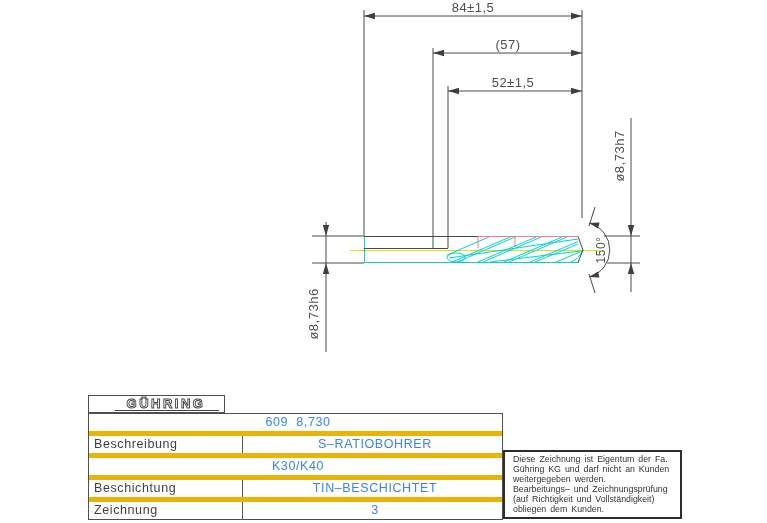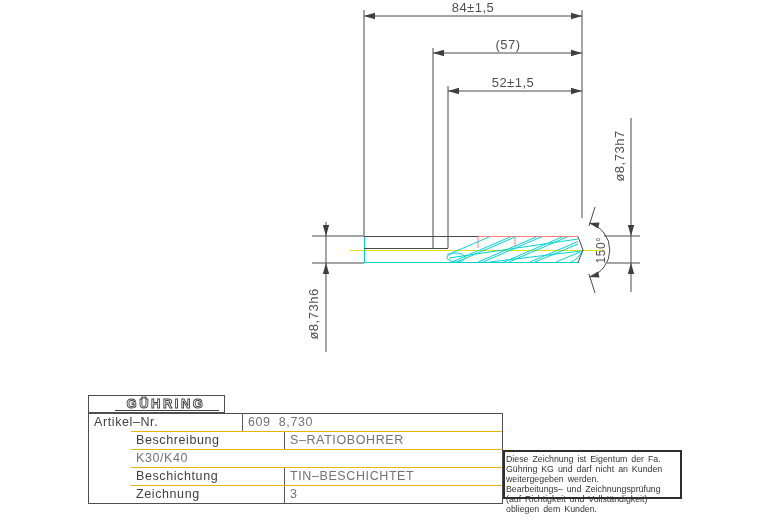--- a/index.html
+++ b/index.html
@@ -15,32 +15,32 @@
   
   .logo-cell{
     position:absolute;left:88px;top:395px;width:137px;height:18px;
     border:1px solid #4f4f4f;box-sizing:border-box;background:#fff;
   }
   .spec-table{
     position:absolute;left:88px;top:413px;width:415px;
     border:1px solid #4f4f4f;box-sizing:border-box;background:#fff;
   }
   .spec-row{display:flex;height:17px;line-height:17px;font-size:12.5px;letter-spacing:.6px;}
-  .spec-row + .spec-row{border-top:1px solid #eab308;margin-left:42px;}
+  .spec-row + .spec-row{border-top:5px solid #eab308;}
   .spec-label{
     width:154px;flex:0 0 154px;border-right:1px solid #5a5a5a;
     padding-left:5px;color:#3f3f3f;box-sizing:border-box;white-space:pre;
   }
-  .spec-value{flex:1;padding-left:5px;color:#737373;white-space:pre;}
+  .spec-value{flex:1;padding-left:5px;color:#3b82f6;white-space:pre;text-align:center;}
 
   
   .disclaimer{
-    position:absolute;left:503px;top:450px;width:179px;height:49px;
+    position:absolute;left:503px;top:450px;width:179px;height:69px;
     border:2px solid #2e2e2e;box-sizing:border-box;background:#fff;
-    padding:3px 1px;color:#333;font-size:8.8px;line-height:9.9px;
+    padding:3px 8px;color:#333;font-size:8.8px;line-height:9.9px;
     word-spacing:1.5px;white-space:nowrap;
   }
 </style>
 </head>
 <body>
 
 <svg class="drawing-svg" width="767" height="523" viewBox="0 0 767 523">
 
   <g stroke="#4a4a4a" stroke-width="1">
     <line x1="364" y1="10" x2="364" y2="236"></line>
@@ -136,21 +136,20 @@
 
 <div class="logo-cell">
   <svg width="153" height="16">
     <text x="77" y="12" text-anchor="middle" font-size="13" font-weight="bold" letter-spacing="2.5" fill="#ffffff" stroke="#3f3f3f" stroke-width="0.9">GÜHRING</text>
     <line x1="26" y1="14.5" x2="130" y2="14.5" stroke="#3f3f3f" stroke-width="1"></line>
   </svg>
 </div>
 
 <div class="spec-table">
   <div class="spec-row">
-    <div class="spec-label">Artikel–Nr.</div>
     <div class="spec-value">609  8,730</div>
   </div>
   <div class="spec-row">
     <div class="spec-label">Beschreibung</div>
     <div class="spec-value">S–RATIOBOHRER</div>
   </div>
   <div class="spec-row">
     <div class="spec-value">K30/K40</div>
   </div>
   <div class="spec-row">

